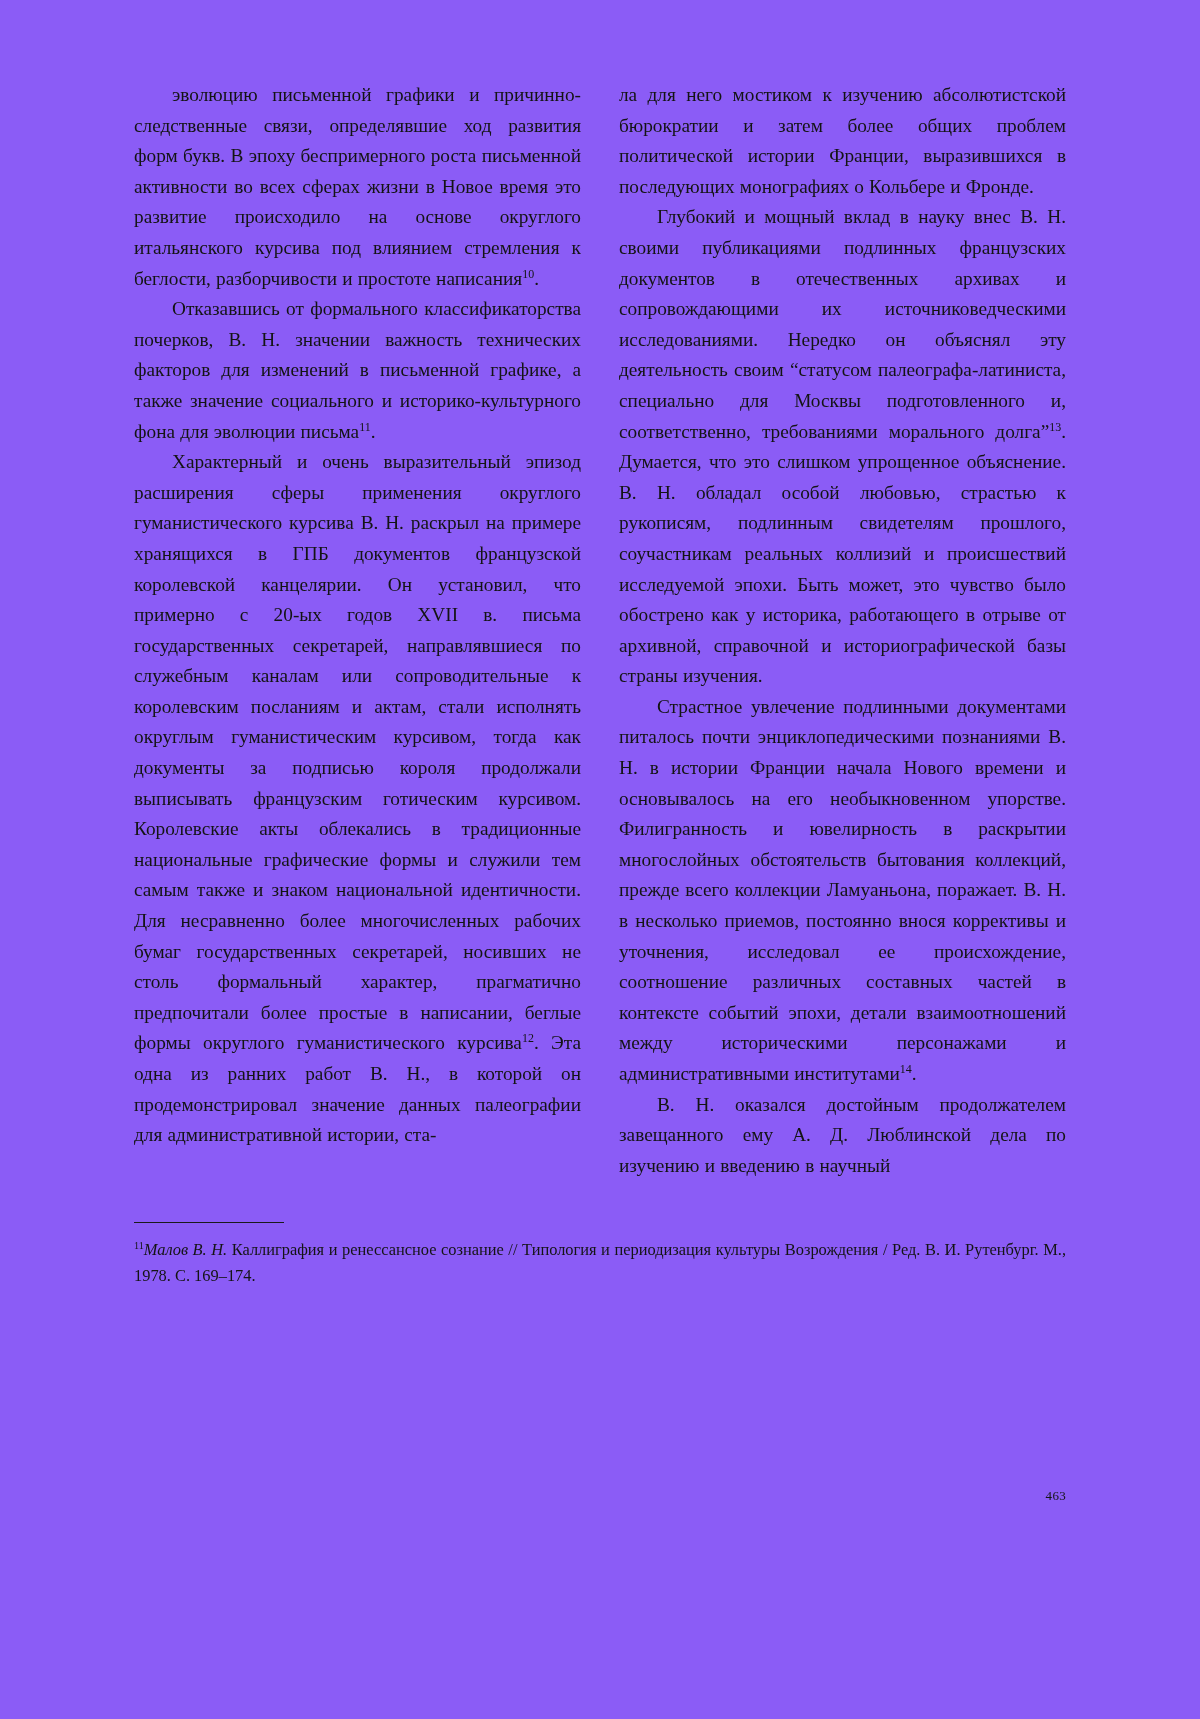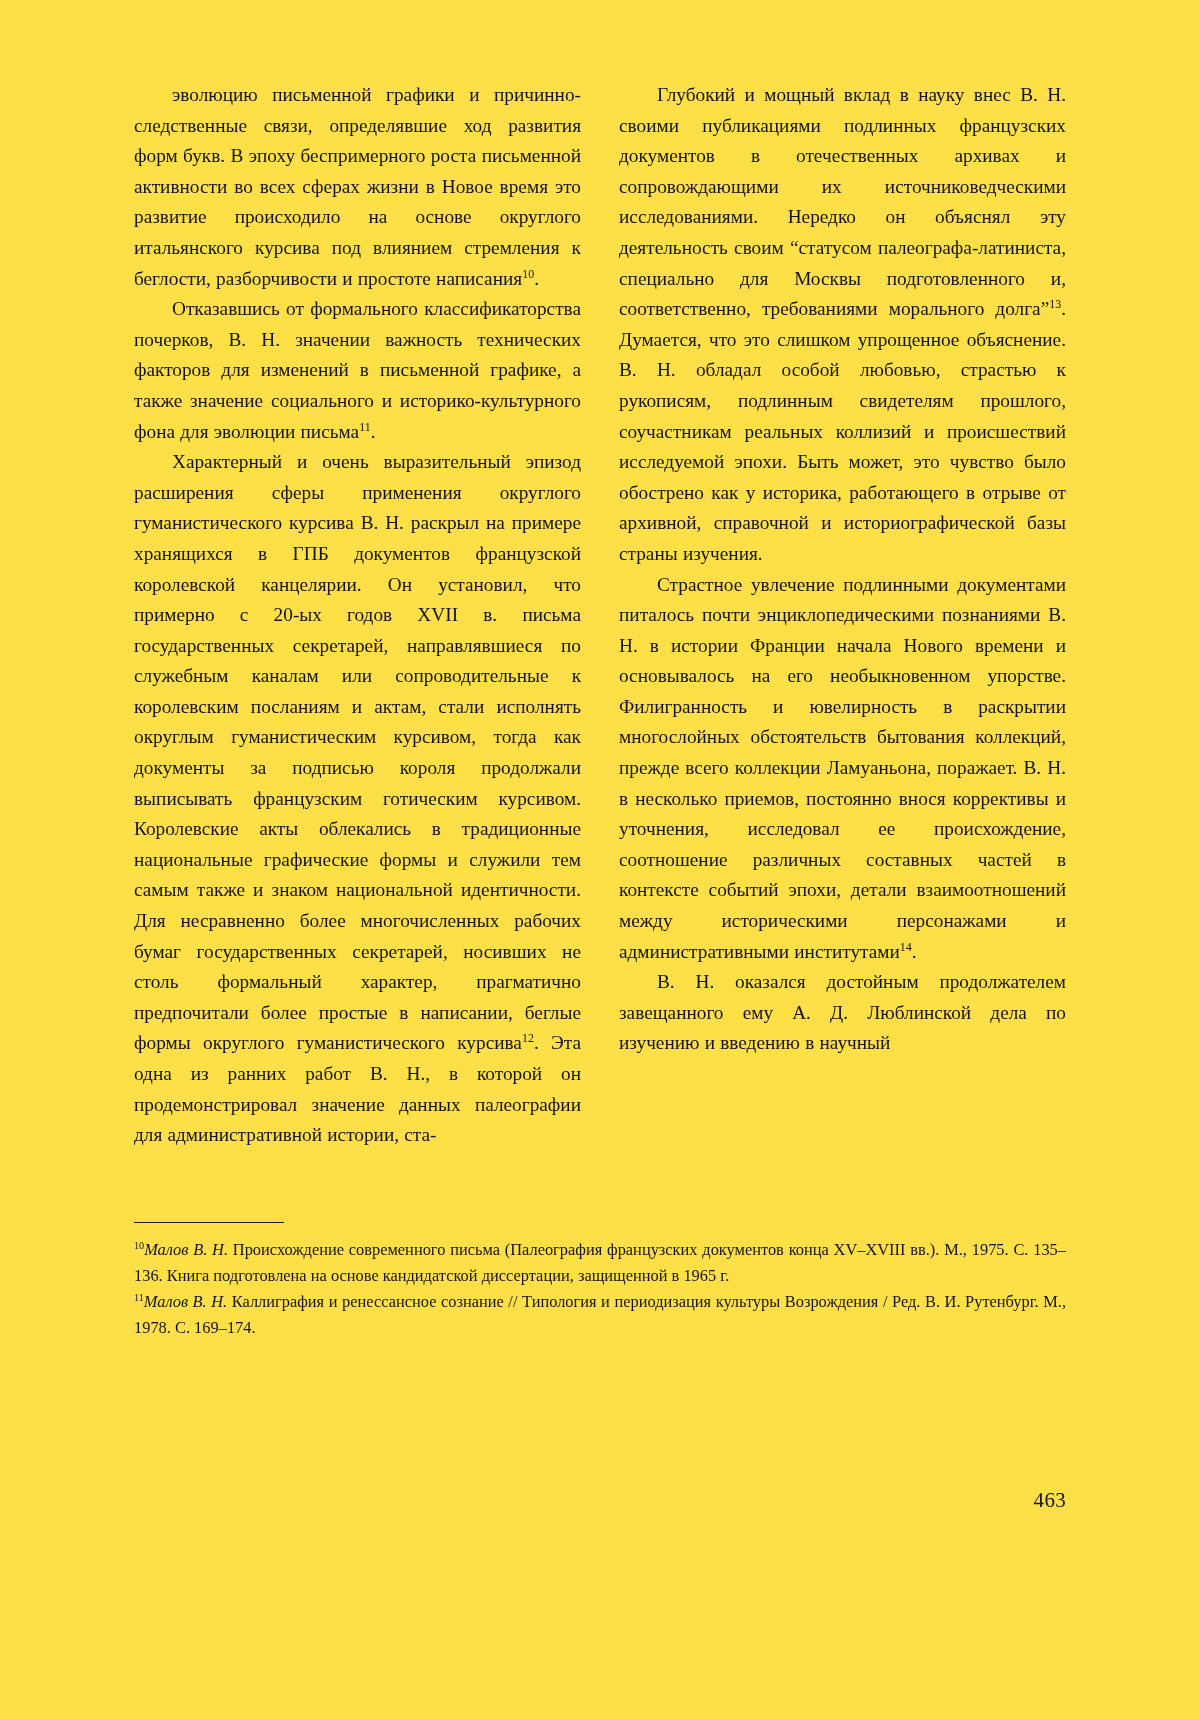--- a/index.html
+++ b/index.html
@@ -4,21 +4,21 @@
 <style>
   html, body {
     margin: 0;
     padding: 0;
     background: #ffffff;
   }
   .page {
     position: relative;
     width: 1200px;
     height: 1719px;
-    background: #fde047;
+    background: #8b5cf6;
     font-family: "Liberation Serif", "DejaVu Serif", serif;
     color: #141414;
     box-sizing: border-box;
   }
   .columns {
     position: absolute;
     top: 80px;
     left: 134px;
     width: 932px;
     display: flex;
@@ -63,49 +63,49 @@
     text-align: justify;
     text-indent: 0;
   }
   p.fn .it {
     font-style: italic;
   }
   .page-number {
     position: absolute;
     right: 134px;
     top: 1488px;
-    font-size: 21px;
+    font-size: 13px;
     letter-spacing: 0.3px;
   }
 </style>
 </head>
 <body>
 
 <div class="page">
 
   <div class="columns">
 
     <div class="col">
       <p class="body"><span>эволюцию письменной графики и причинно-следственные связи, определявшие ход развития форм букв. В эпоху беспримерного роста письменной активности во всех сферах жизни в Новое время это развитие происходило на основе округлого итальянского курсива под влиянием стремления к беглости, разборчивости и простоте написания</span><sup>10</sup><span>.</span></p>
       <p class="body"><span>Отказавшись от формального классификаторства почерков, В. Н. значении важность технических факторов для изменений в письменной графике, а также значение социального и историко-культурного фона для эволюции письма</span><sup>11</sup><span>.</span></p>
       <p class="body"><span>Характерный и очень выразительный эпизод расширения сферы применения округлого гуманистического курсива В. Н. раскрыл на примере хранящихся в ГПБ документов французской королевской канцелярии. Он установил, что примерно с 20-ых годов XVII в. письма государственных секретарей, направлявшиеся по служебным каналам или сопроводительные к королевским посланиям и актам, стали исполнять округлым гуманистическим курсивом, тогда как документы за подписью короля продолжали выписывать французским готическим курсивом. Королевские акты облекались в традиционные национальные графические формы и служили тем самым также и знаком национальной идентичности. Для несравненно более многочисленных рабочих бумаг государственных секретарей, носивших не столь формальный характер, прагматично предпочитали более простые в написании, беглые формы округлого гуманистического курсива</span><sup>12</sup><span>. Эта одна из ранних работ В. Н., в которой он продемонстрировал значение данных палеографии для административной истории, ста-</span></p>
     </div>
 
     <div class="col">
+      <p class="body noindent"><span>ла для него мостиком к изучению абсолютистской бюрократии и затем более общих проблем политической истории Франции, выразившихся в последующих монографиях о Кольбере и Фронде.</span></p>
       <p class="body"><span>Глубокий и мощный вклад в науку внес В. Н. своими публикациями подлинных французских документов в отечественных архивах и сопровождающими их источниковедческими исследованиями. Нередко он объяснял эту деятельность своим “статусом палеографа-латиниста, специально для Москвы подготовленного и, соответственно, требованиями морального долга”</span><sup>13</sup><span>. Думается, что это слишком упрощенное объяснение. В. Н. обладал особой любовью, страстью к рукописям, подлинным свидетелям прошлого, соучастникам реальных коллизий и происшествий исследуемой эпохи. Быть может, это чувство было обострено как у историка, работающего в отрыве от архивной, справочной и историографической базы страны изучения.</span></p>
       <p class="body"><span>Страстное увлечение подлинными документами питалось почти энциклопедическими познаниями В. Н. в истории Франции начала Нового времени и основывалось на его необыкновенном упорстве. Филигранность и ювелирность в раскрытии многослойных обстоятельств бытования коллекций, прежде всего коллекции Ламуаньона, поражает. В. Н. в несколько приемов, постоянно внося коррективы и уточнения, исследовал ее происхождение, соотношение различных составных частей в контексте событий эпохи, детали взаимоотношений между историческими персонажами и административными институтами</span><sup>14</sup><span>.</span></p>
       <p class="body"><span>В. Н. оказался достойным продолжателем завещанного ему А. Д. Люблинской дела по изучению и введению в научный</span></p>
     </div>
 
   </div>
 
   <div class="footnotes">
     <div class="fn-rule"></div>
 
-    <p class="fn"><sup>10</sup><span class="it">Малов В. Н.</span><span> Происхождение современного письма (Палеография французских документов конца XV–XVIII вв.). М., 1975. С. 135–136. Книга подготовлена на основе кандидатской диссертации, защищенной в 1965 г.</span></p>
 
     <p class="fn"><sup>11</sup><span class="it">Малов В. Н.</span><span> Каллиграфия и ренессансное сознание // Типология и периодизация культуры Возрождения / Ред. В. И. Рутенбург. М., 1978. С. 169–174.</span></p>
 
 
   </div>
 
   <div class="page-number">463</div>
 
 </div>
 

